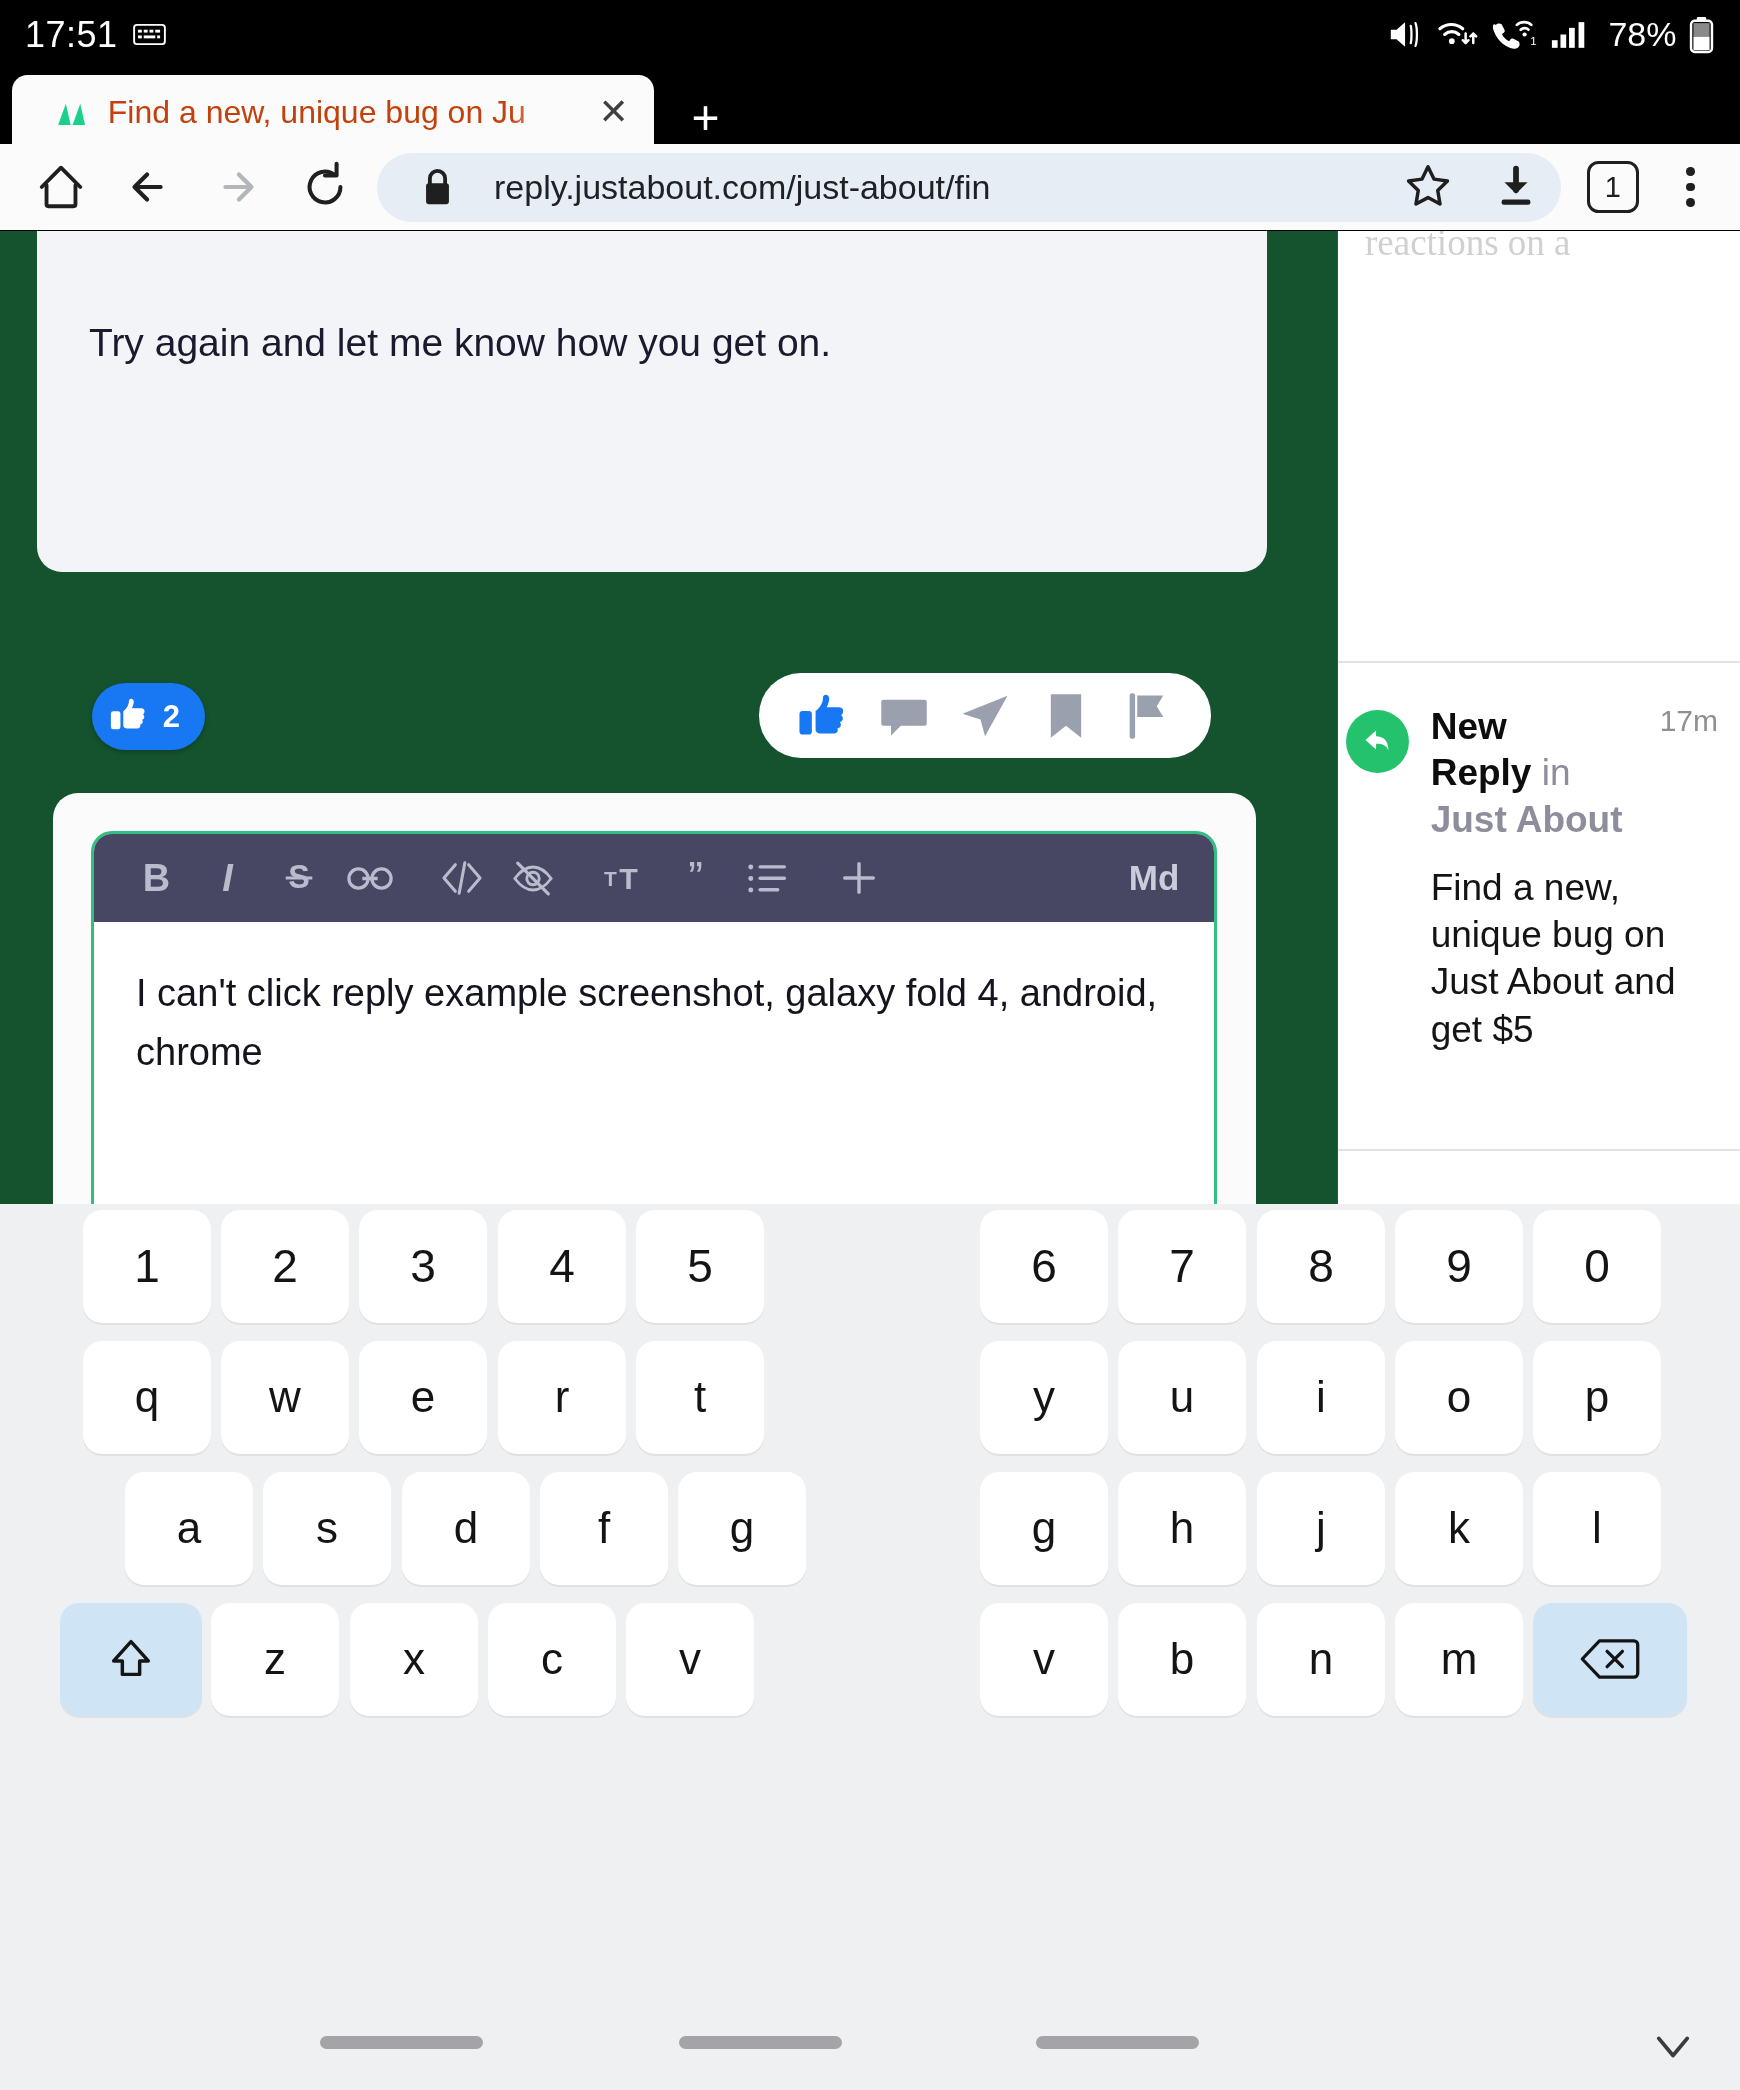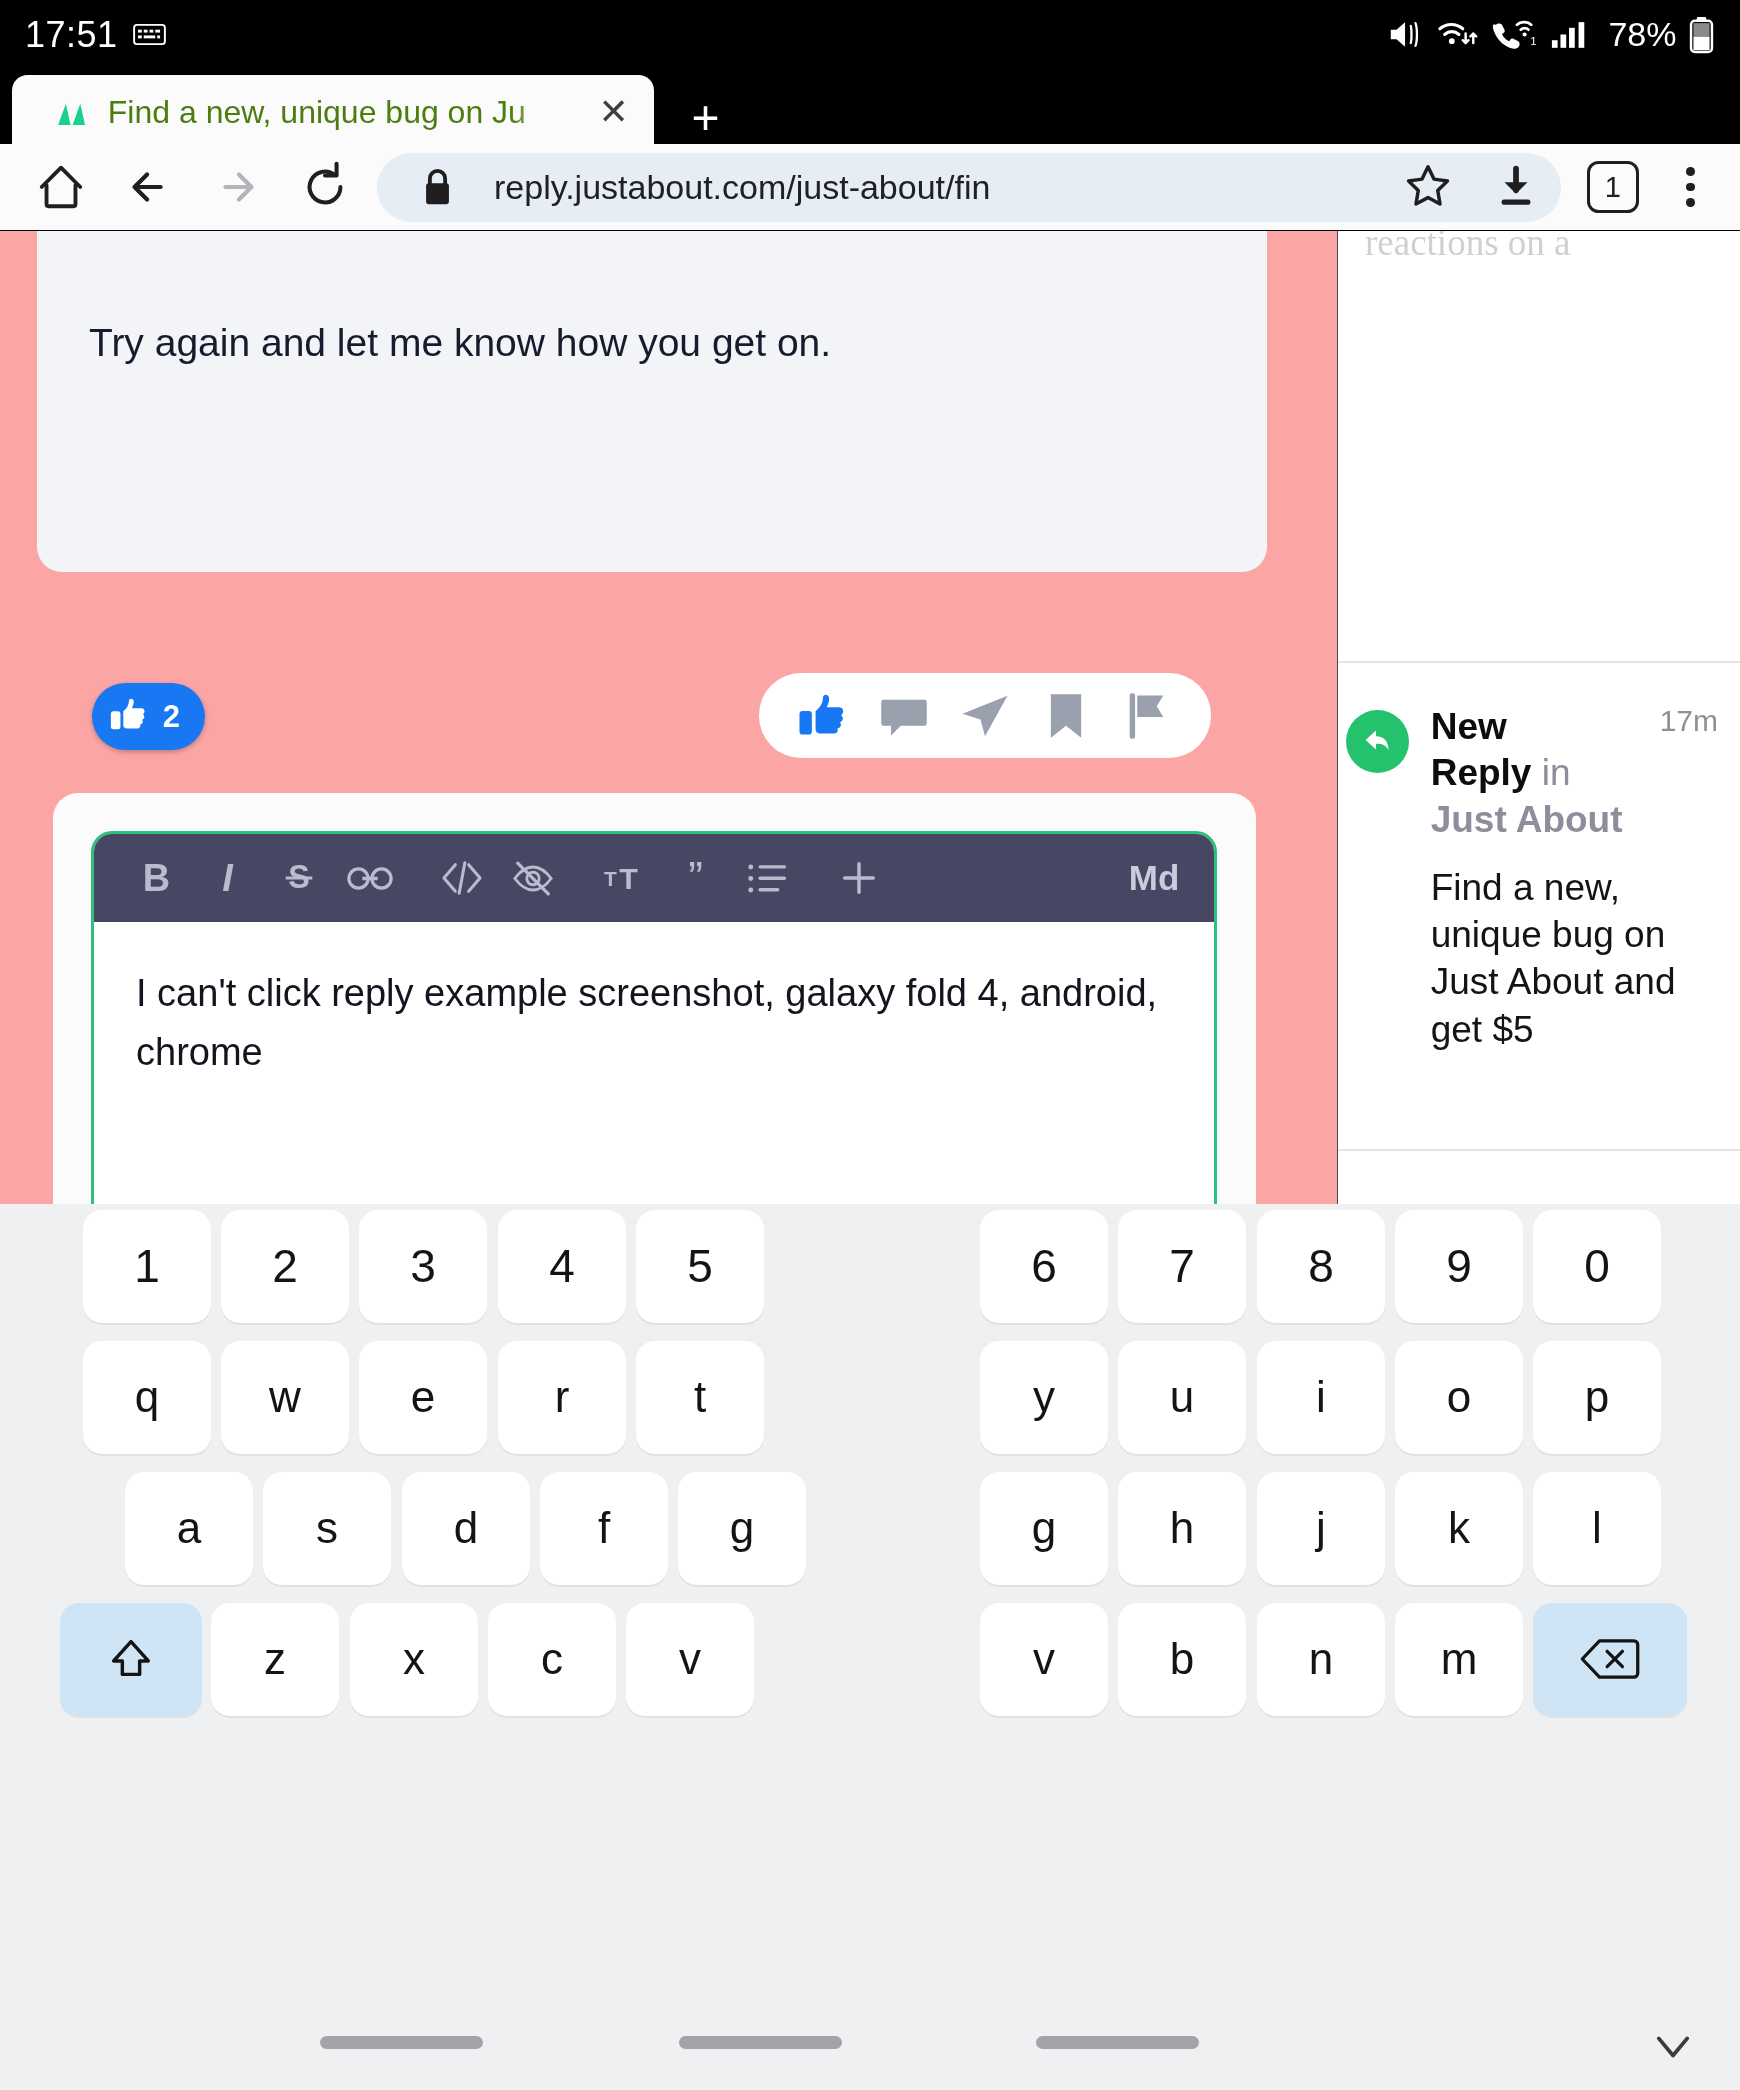--- a/index.html
+++ b/index.html
@@ -29,21 +29,21 @@
     position:absolute; top:69px; left:0; width:1741px; height:75px;
     background:#000;
   }
   .tab {
     position:absolute; left:11.5px; top:5.8px; width:642px; height:75px;
     background:#fbfbfc; border-radius:15.4px 15.4px 0 0;
     display:flex; align-items:center; padding:0 19px 0 46px; gap:17.3px;
   }
   .tab-favicon { width:33px; height:25px; position:relative; flex:none; }
   .tab-title {
-    flex:1; font-size:32px; color:#4d7c0f; white-space:nowrap;
+    flex:1; font-size:32px; color:#c2410c; white-space:nowrap;
     overflow:hidden; -webkit-mask-image: linear-gradient(to right, #000 86%, transparent 100%);
     mask-image: linear-gradient(to right, #000 86%, transparent 100%);
   }
   .tab-close { font-size:36px; color:#3c4043; line-height:1; width:42px; text-align:center; }
   .tab-new { position:absolute; left:672px; top:21px; width:67px; height:54px;
     display:flex; align-items:center; justify-content:center; color:#fff; font-size:48px; font-weight:300;}
 
   
   .toolbar {
     position:absolute; top:144px; left:0; width:1741px; height:86px;
@@ -67,21 +67,21 @@
     font-size:29px; font-weight:500; color:#1f1f1f;
   }
   .kebab { width:67px; height:86px; display:flex; flex-direction:column; align-items:center; justify-content:center; gap:6.7px;}
   .kebab i { width:8.6px; height:8.6px; border-radius:50%; background:#1f1f1f; display:block;}
 
   
   .content {
     position:absolute; top:231px; left:0; width:1741px; height:973px;
     background:#474764; overflow:hidden;
   }
-  .page-left { position:absolute; left:0; top:0; width:1337px; height:973px; background:#fca5a5;}
+  .page-left { position:absolute; left:0; top:0; width:1337px; height:973px; background:#14532d;}
   
   .post-card {
     position:absolute; left:37px; top:-77px; width:1230px; height:418px;
     background:#f3f4f7; border-radius:25px;
   }
   .post-text {
     position:absolute; left:52px; top:163px; width:1114px;
     font-size:39px; color:#1a1a2e; line-height:1.35;
   }
   .like-pill {

